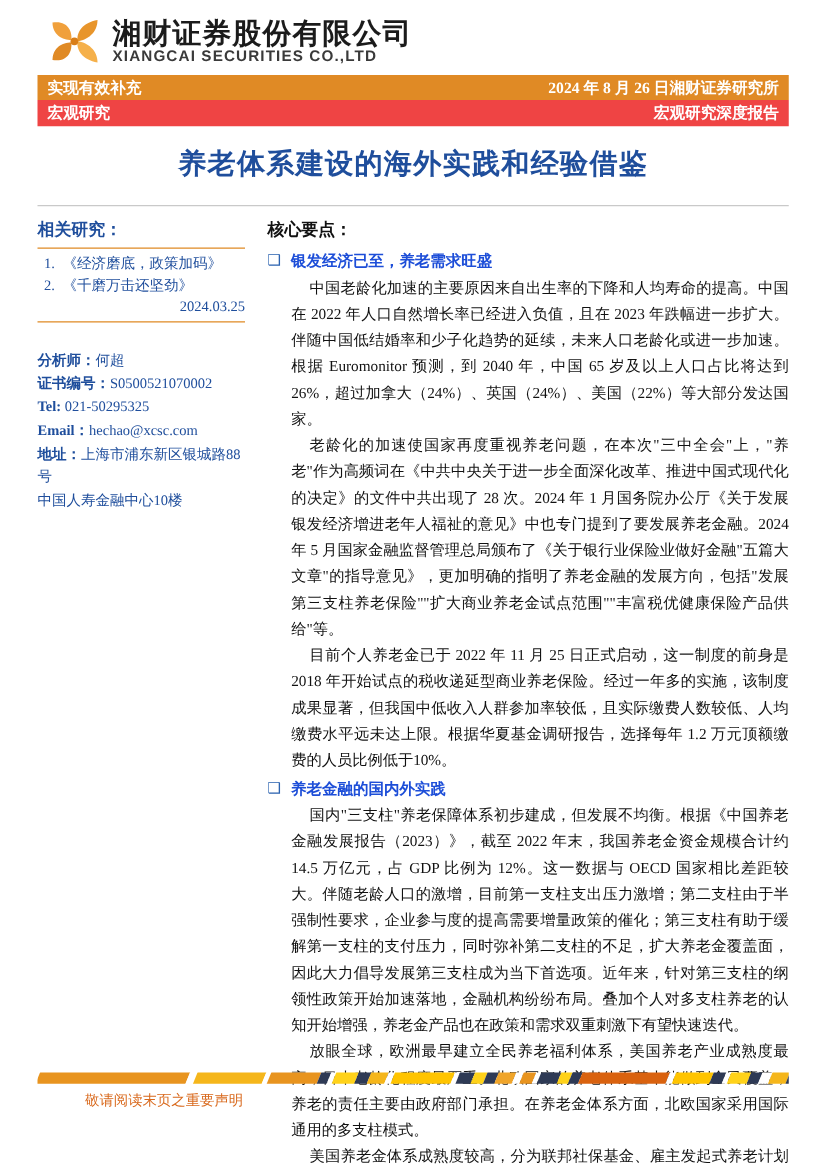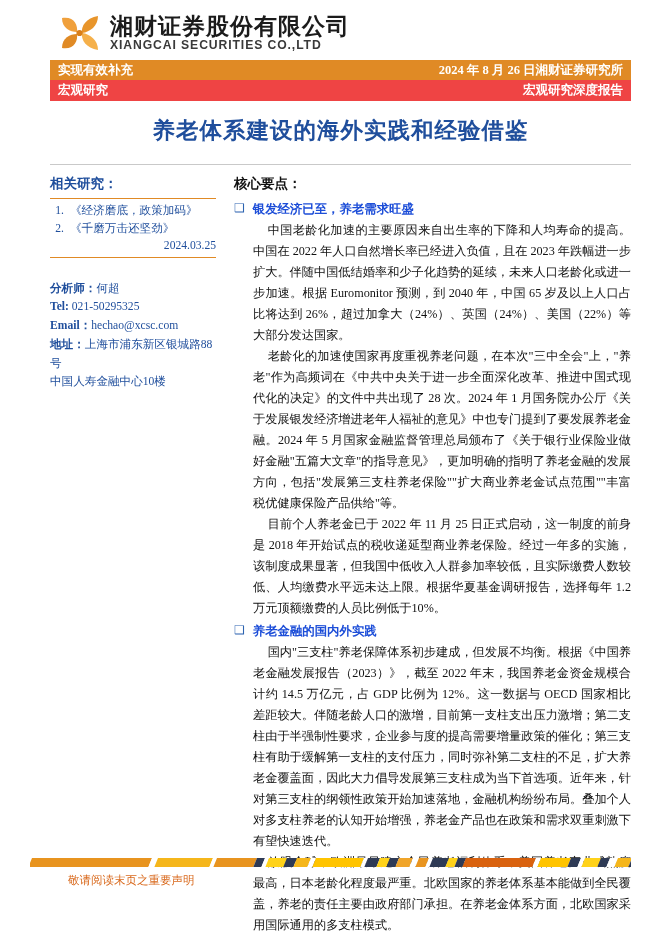--- a/index.html
+++ b/index.html
@@ -3,21 +3,21 @@
 <meta charset="utf-8">
 <style>
   html,body{margin:0;padding:0;}
   body{
     width:661px;height:936px;
     background:#ffffff;
     font-family:"Liberation Serif","DejaVu Serif",serif;
     color:#1a1a1a;
     overflow:hidden;
   }
-  .page{position:relative;width:661px;height:936px;box-sizing:border-box;padding-left:20px;}
+  .page{position:relative;width:661px;height:936px;box-sizing:border-box;}
 
   
   .masthead{
     display:flex;align-items:center;
     padding:14px 0 8px 38px;
     height:60px;box-sizing:border-box;
   }
   .logo-mark{
     width:44px;height:42px;position:relative;flex:0 0 auto;margin-right:8px;
   }
@@ -217,20 +217,23 @@
           </div>
           <span class="rel-date">2024.03.25</span>
         </div>
       </div>
 
       <div class="side-rule"></div>
 
       <div class="analyst-block">
         <div class="analyst-line">
           <b>分析师：</b><span>何超</span>
+        </div>
+        <div class="analyst-line">
+          <b>证书编号：</b><span>S0500521070002</span>
         </div>
         <div class="analyst-line">
           <b>Tel:</b>&nbsp;<span>021-50295325</span>
         </div>
         <div class="analyst-line">
           <b>Email：</b><span>hechao@xcsc.com</span>
         </div>
         <div class="analyst-line">
           <b>地址：</b><span>上海市浦东新区银城路88号</span>
         </div>

